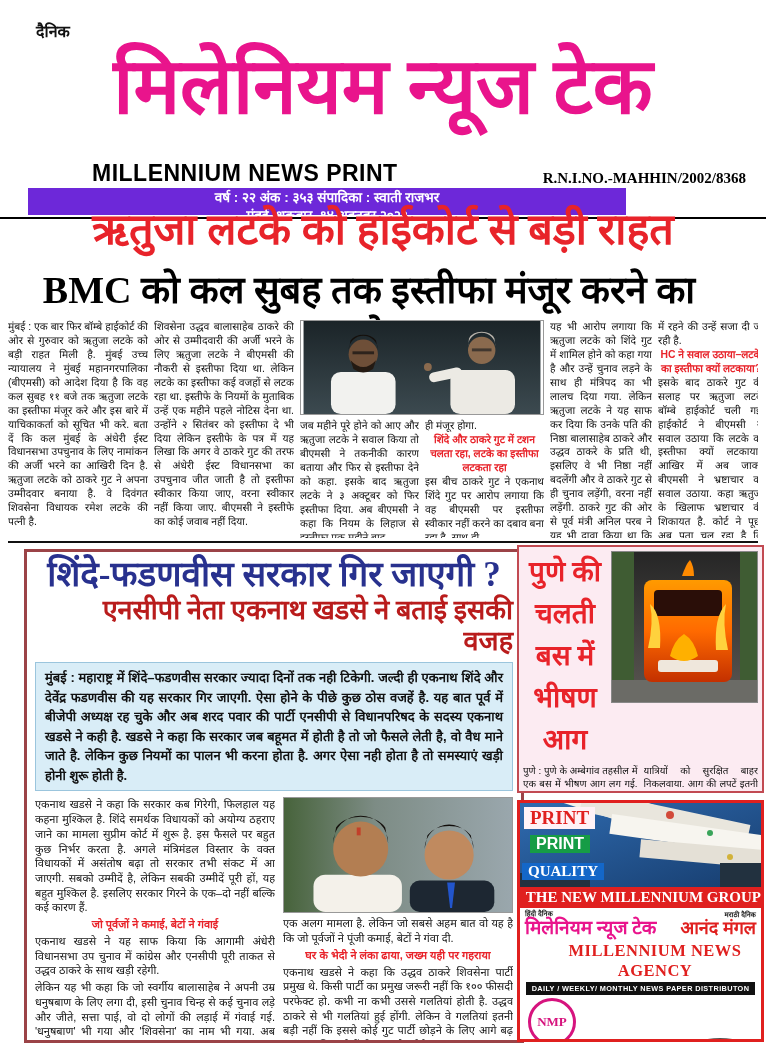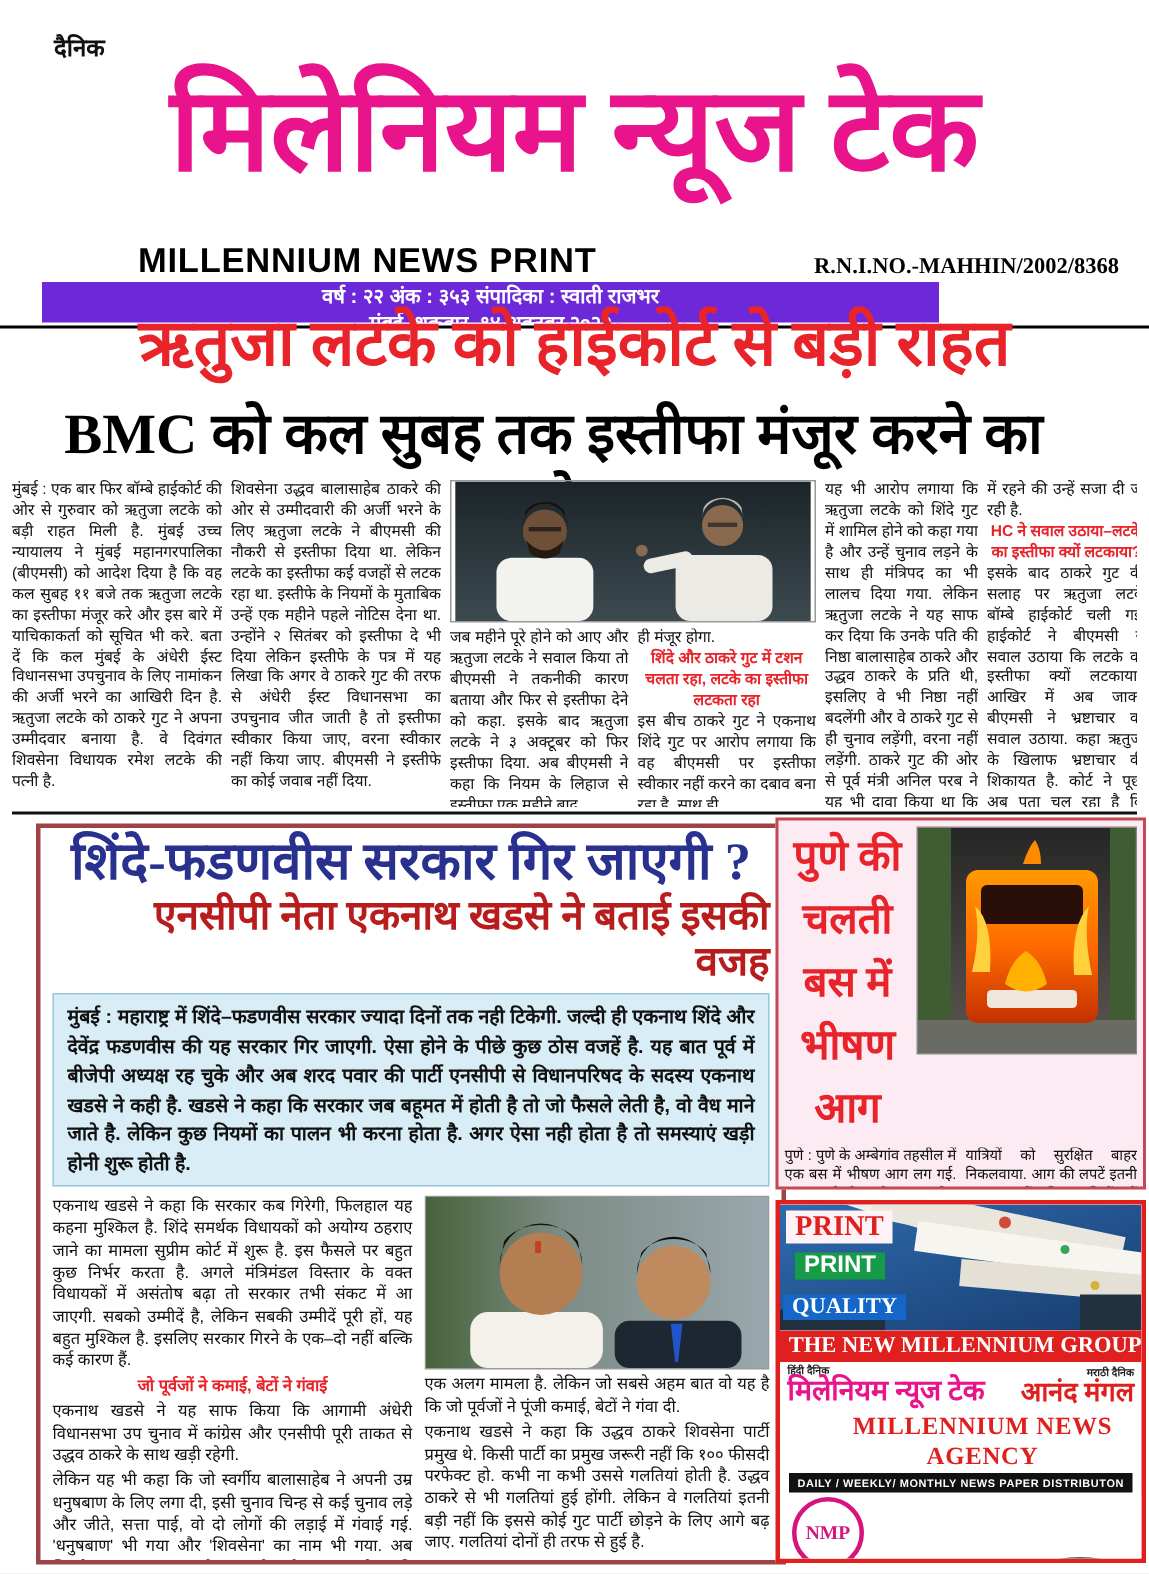--- a/index.html
+++ b/index.html
@@ -193,20 +193,21 @@
           <circle cx="78" cy="52" r="28" fill="#b37e52"></circle>
           <path d="M50 46 a28 28 0 0 1 56 0 l-3 -16 a28 20 0 0 0 -50 0 z" fill="#15100c"></path>
           <rect x="74" y="30" width="4" height="8" fill="#c2402a"></rect>
 
           <rect x="128" y="84" width="86" height="32" rx="10" fill="#1d2732"></rect>
           <circle cx="168" cy="58" r="25" fill="#c08a5f"></circle>
           <path d="M143 52 a25 25 0 0 1 50 0 l-3 -14 a25 18 0 0 0 -44 0 z" fill="#100c09"></path>
           <polygon points="166,86 174,86 171,112 169,112" fill="#2255cc"></polygon>
         </svg>
         <p style="margin-top:3px">एक अलग मामला है. लेकिन जो सबसे अहम बात वो यह है कि जो पूर्वजों ने पूंजी कमाई, बेटों ने गंवा दी.</p>
+        <p class="redsub">घर के भेदी ने लंका ढाया, जख्म यही पर गहराया</p>
         <p>एकनाथ खडसे ने कहा कि उद्धव ठाकरे शिवसेना पार्टी प्रमुख थे. किसी पार्टी का प्रमुख जरूरी नहीं कि १०० फीसदी परफेक्ट हो. कभी ना कभी उससे गलतियां होती है. उद्धव ठाकरे से भी गलतियां हुई होंगी. लेकिन वे गलतियां इतनी बड़ी नहीं कि इससे कोई गुट पार्टी छोड़ने के लिए आगे बढ़ जाए. गलतियां दोनों ही तरफ से हुई है.</p>
       </div>
     </div>
   </div>
 
   <div class="abs busbox">
     <div class="bustop">
       <div class="bushead">
         <span style="display:block">पुणे की</span>
         <span style="display:block">चलती</span>

